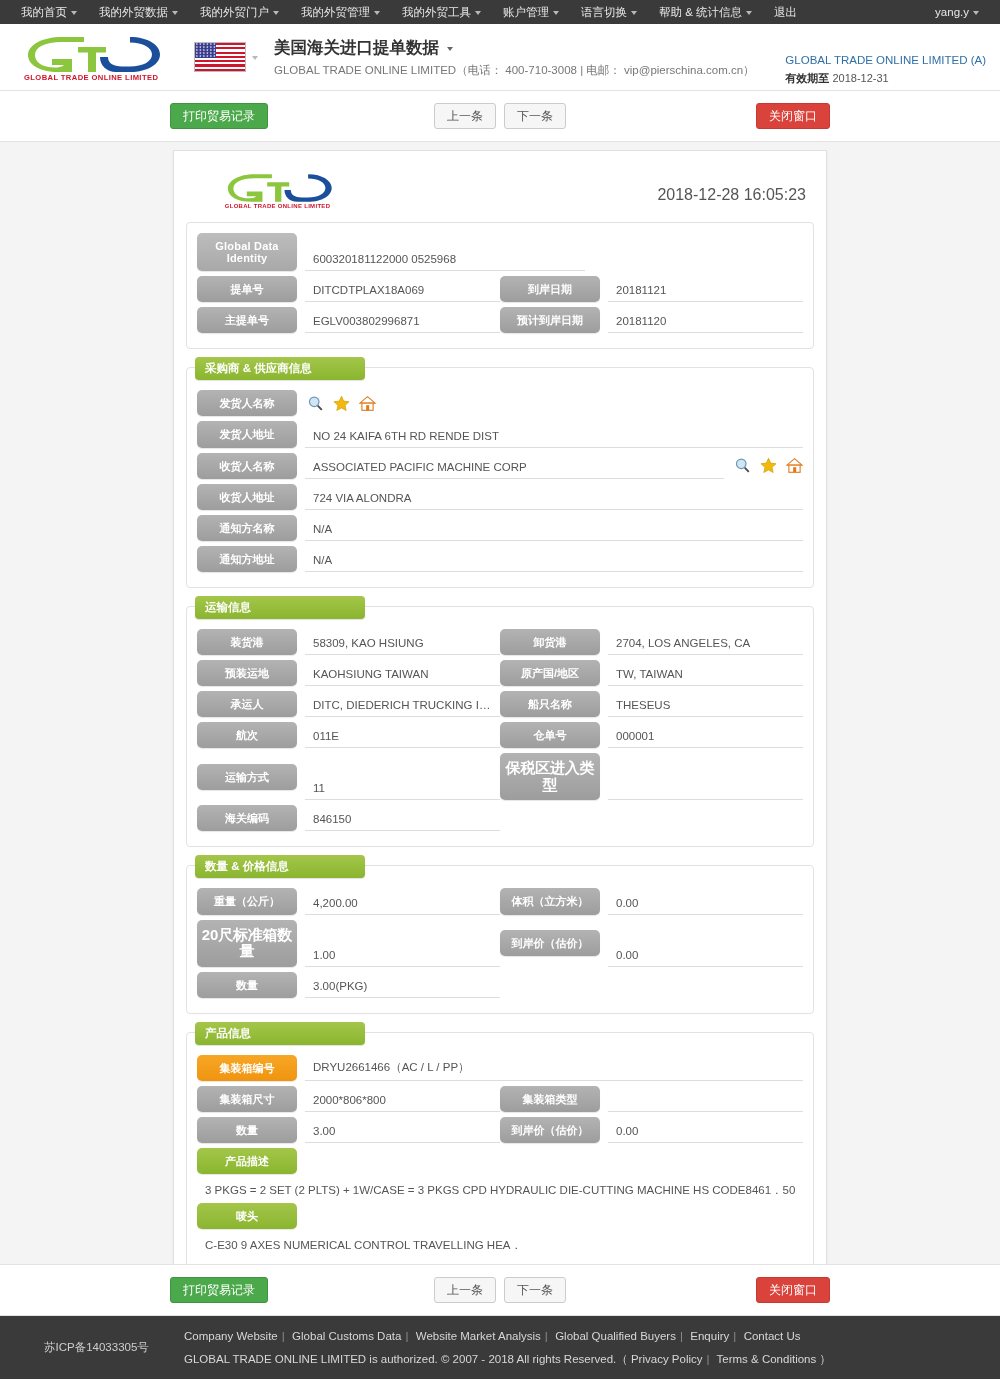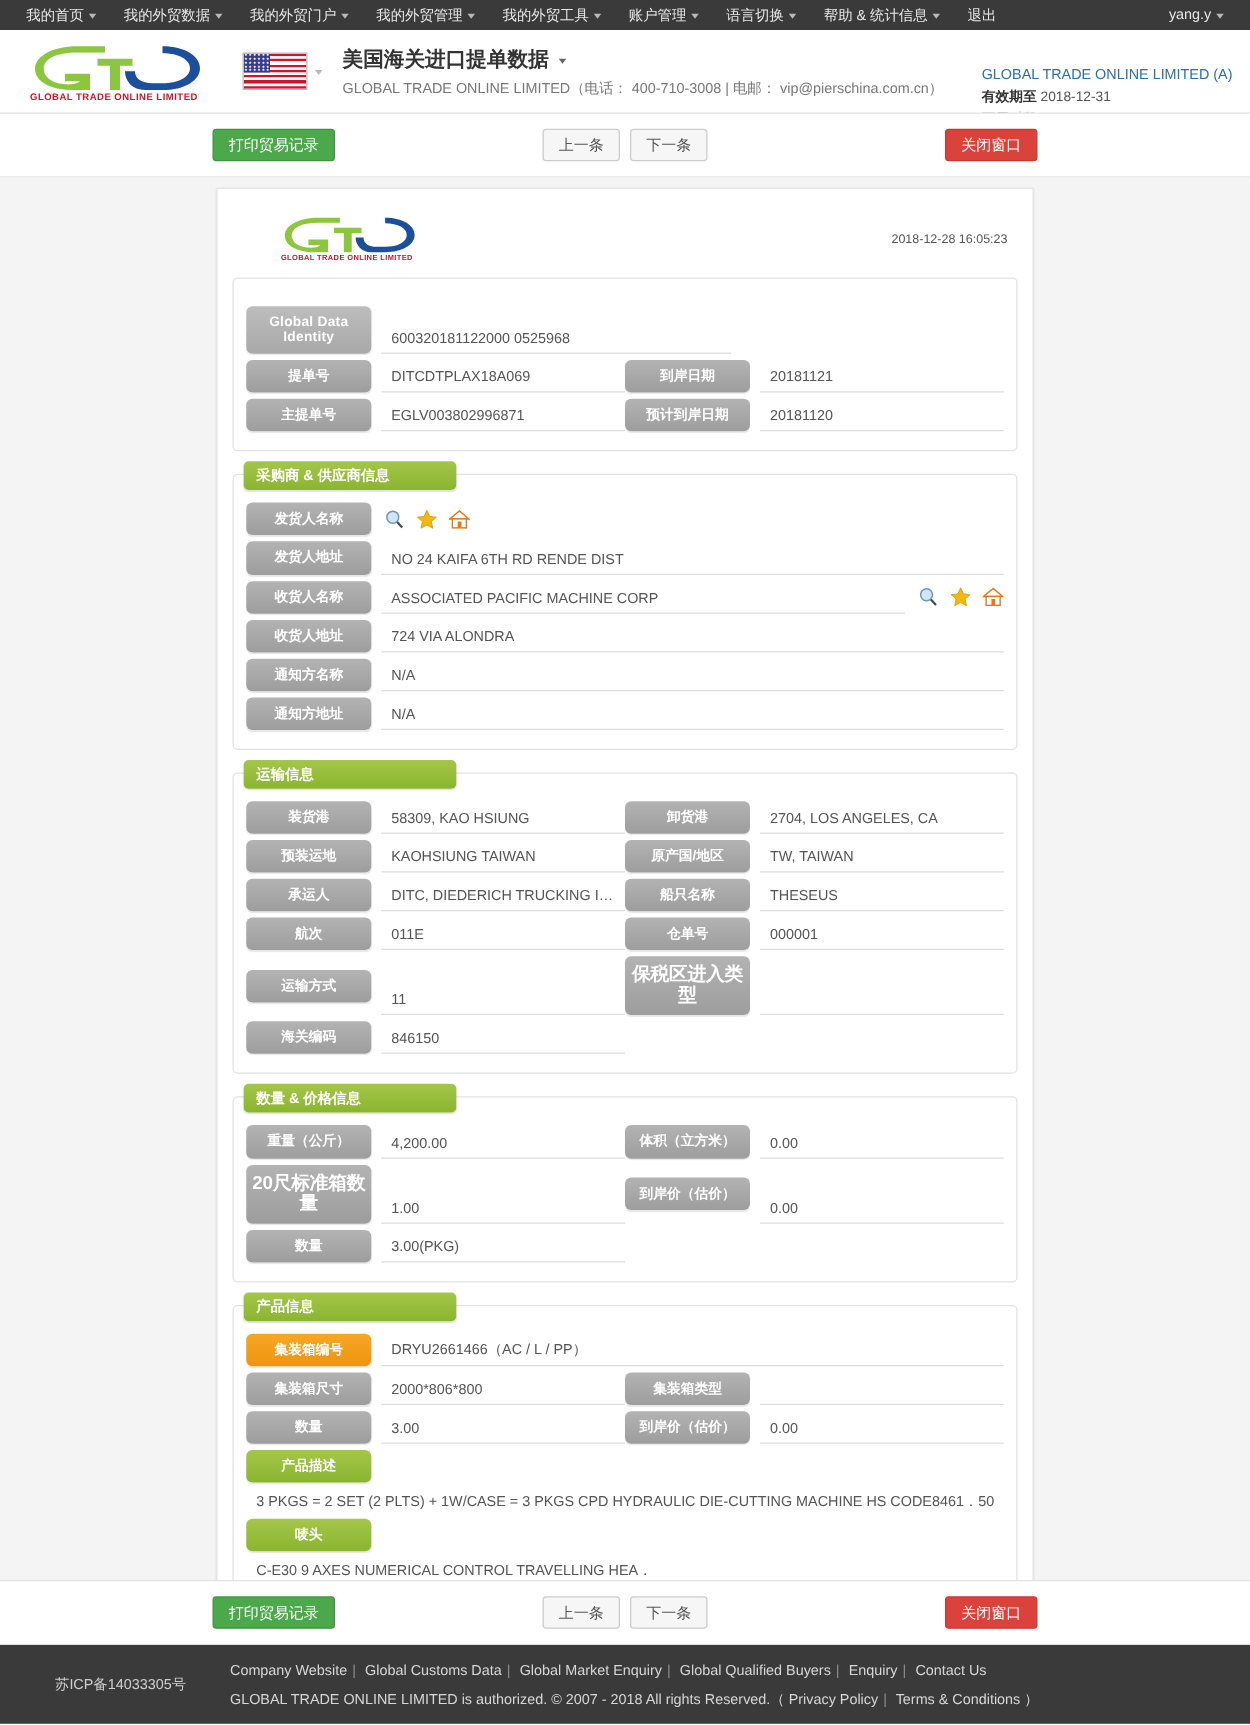--- a/index.html
+++ b/index.html
@@ -84,28 +84,28 @@
   }
   .sheet{
     width:654px; margin:0 auto; background:#fff; border:1px solid #e0e0e0;
     box-shadow:0 1px 2px rgba(0,0,0,.08);
     padding:12px 12px 10px 12px;
   }
   .sheet-top{
     display:flex; align-items:flex-start; justify-content:space-between;
     padding:5px 8px 10px 34px;
   }
-  .sheet-top .ts{ font-size:10px; color:#555; padding-top:18px; }
+  .sheet-top .ts{ font-size:16px; color:#555; padding-top:18px; }
 
   
   .card{
     border:1px solid #e2e2e2; border-radius:4px; margin-bottom:12px;
     padding:8px 10px 10px 10px; position:relative; background:#fff;
   }
-  .card.first{ padding-top:22px; }
+  .card.first{ padding-top:10px; }
   .legend{
     position:absolute; top:-11px; left:8px;
     background:linear-gradient(#a4c64a,#8ab52f);
     color:#fff; font-weight:bold; font-size:11.5px;
     padding:4px 14px 4px 10px; border-radius:4px; min-width:170px;
     box-shadow:0 1px 1px rgba(0,0,0,.12);
   }
   .card.with-legend{ margin-top:18px; padding-top:22px; }
 
   .row{ display:flex; align-items:stretch; margin-bottom:5px; }
@@ -556,21 +556,21 @@
   </div>
   <button class="btn btn-red ab-right">关闭窗口</button>
 </div>
 
 <div class="footer">
   <div class="icp">苏ICP备14033305号</div>
   <div class="fcol">
     <div>
       <a>Company Website</a><span class="sep">|</span>
       <a>Global Customs Data</a><span class="sep">|</span>
-      <a>Global Market Enquiry</a><span class="sep">|</span>
+      <a>Website Market Analysis</a><span class="sep">|</span>
       <a>Global Qualified Buyers</a><span class="sep">|</span>
       <a>Enquiry</a><span class="sep">|</span>
       <a>Contact Us</a>
     </div>
     <div class="lic">
       <span>GLOBAL TRADE ONLINE LIMITED is authorized. © 2007 - 2018 All rights Reserved.（</span>
       <a>Privacy Policy</a><span class="sep">|</span>
       <a>Terms &amp; Conditions</a>
       <span>）</span>
     </div>

